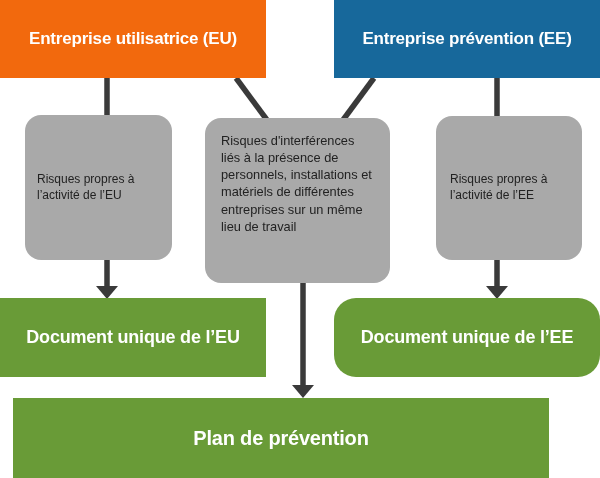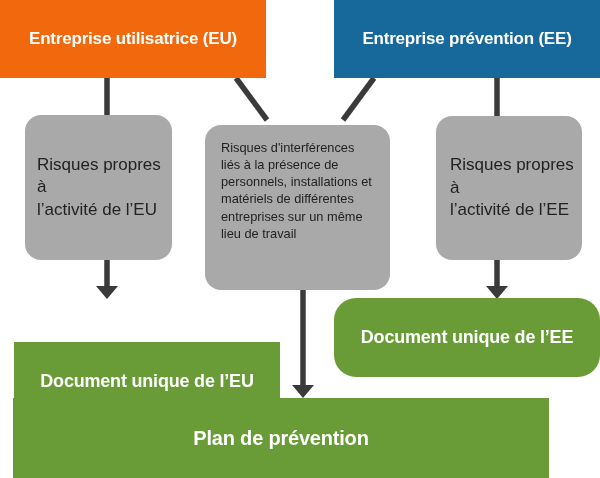--- a/index.html
+++ b/index.html
@@ -14,31 +14,31 @@
     overflow:hidden;
   }
   .box{position:absolute;display:flex;align-items:center;justify-content:center;}
   .header-box{height:78px;width:266px;top:0;color:#fff;}
   .header-box .lbl{font-weight:bold;font-size:17px;letter-spacing:-0.2px;text-align:left;}
   .eu{left:0;background:var(--orange);}
   .ee{left:334px;background:var(--blue);}
   .risk{
     background:var(--gray);border-radius:16px;color:var(--ink);
   }
-  .risk .txt{white-space:pre-line;font-size:17px;line-height:1.32;}
+  .risk .txt{white-space:pre-line;font-size:12px;line-height:1.32;}
   .risk-eu{left:25px;top:115px;width:147px;height:145px;justify-content:flex-start;padding-left:12px;}
   .risk-ee{left:436px;top:116px;width:146px;height:144px;justify-content:flex-start;padding-left:14px;}
   .risk-mid{
     left:205px;top:118px;width:185px;height:165px;
-    align-items:flex-start;justify-content:flex-start;padding:14px 8px 0 16px;margin-top:7px;
+    align-items:flex-start;justify-content:flex-start;padding:14px 8px 0 16px;
   }
   .risk-mid .txt{font-size:12.8px;line-height:1.34;}
   .doc-box{top:298px;height:79px;width:266px;background:var(--green);color:#fff;}
   .doc-box .lbl{font-weight:bold;font-size:18px;letter-spacing:-0.2px;text-align:center;}
-  .doc-eu{left:14px;margin-top:44px;}
+  .doc-eu{left:0;}
   .doc-ee{left:334px;border-radius:22px;}
   .plan-box{
     left:13px;top:398px;width:536px;height:80px;background:var(--green);color:#fff;
   }
   .plan-box .lbl{font-weight:bold;font-size:20px;letter-spacing:-0.2px;}
   svg.connectors{position:absolute;left:0;top:0;width:600px;height:478px;pointer-events:none;}
   svg.connectors line{stroke:var(--arrow);stroke-width:5.5px;}
   svg.connectors polygon{fill:var(--arrow);}
 </style>
 </head>

